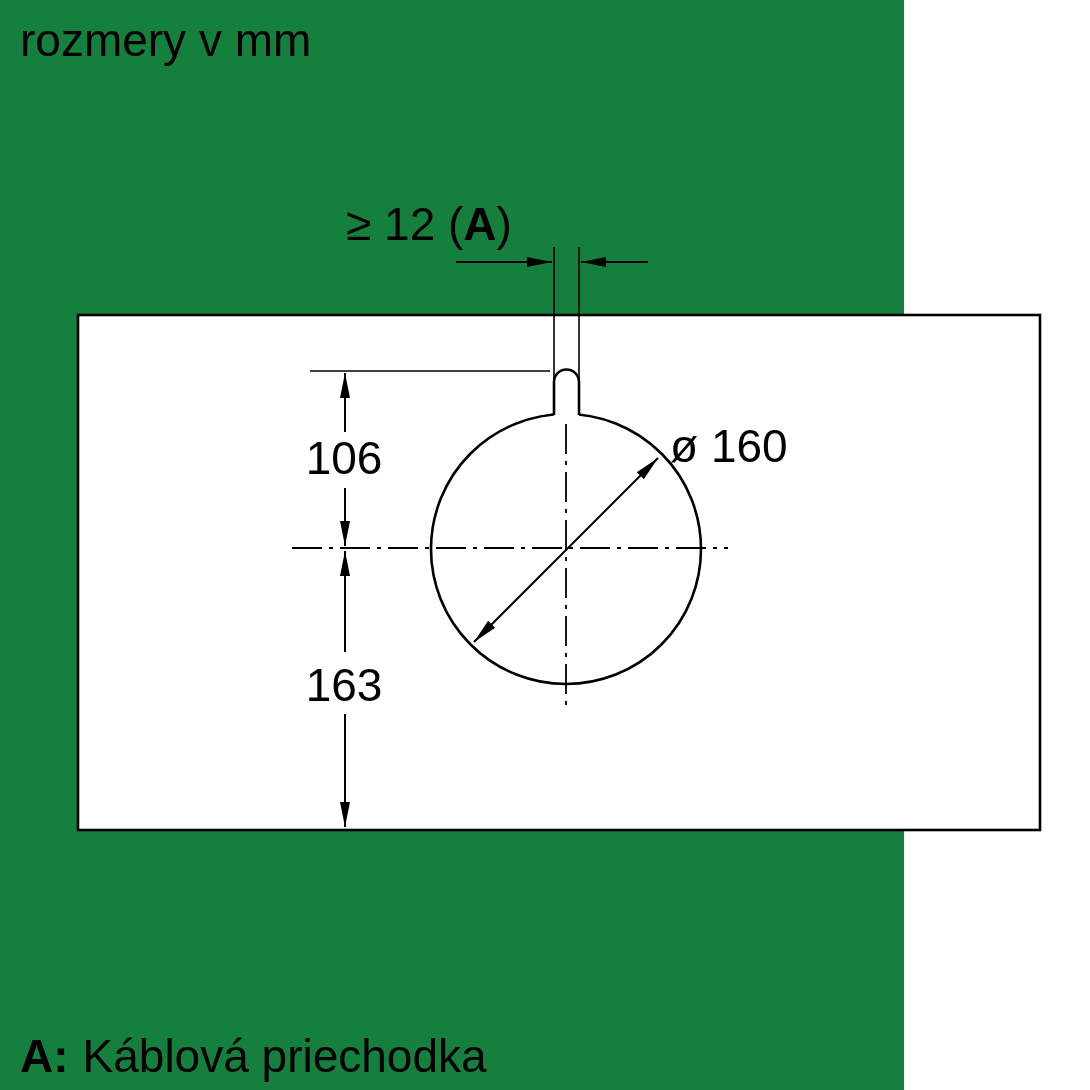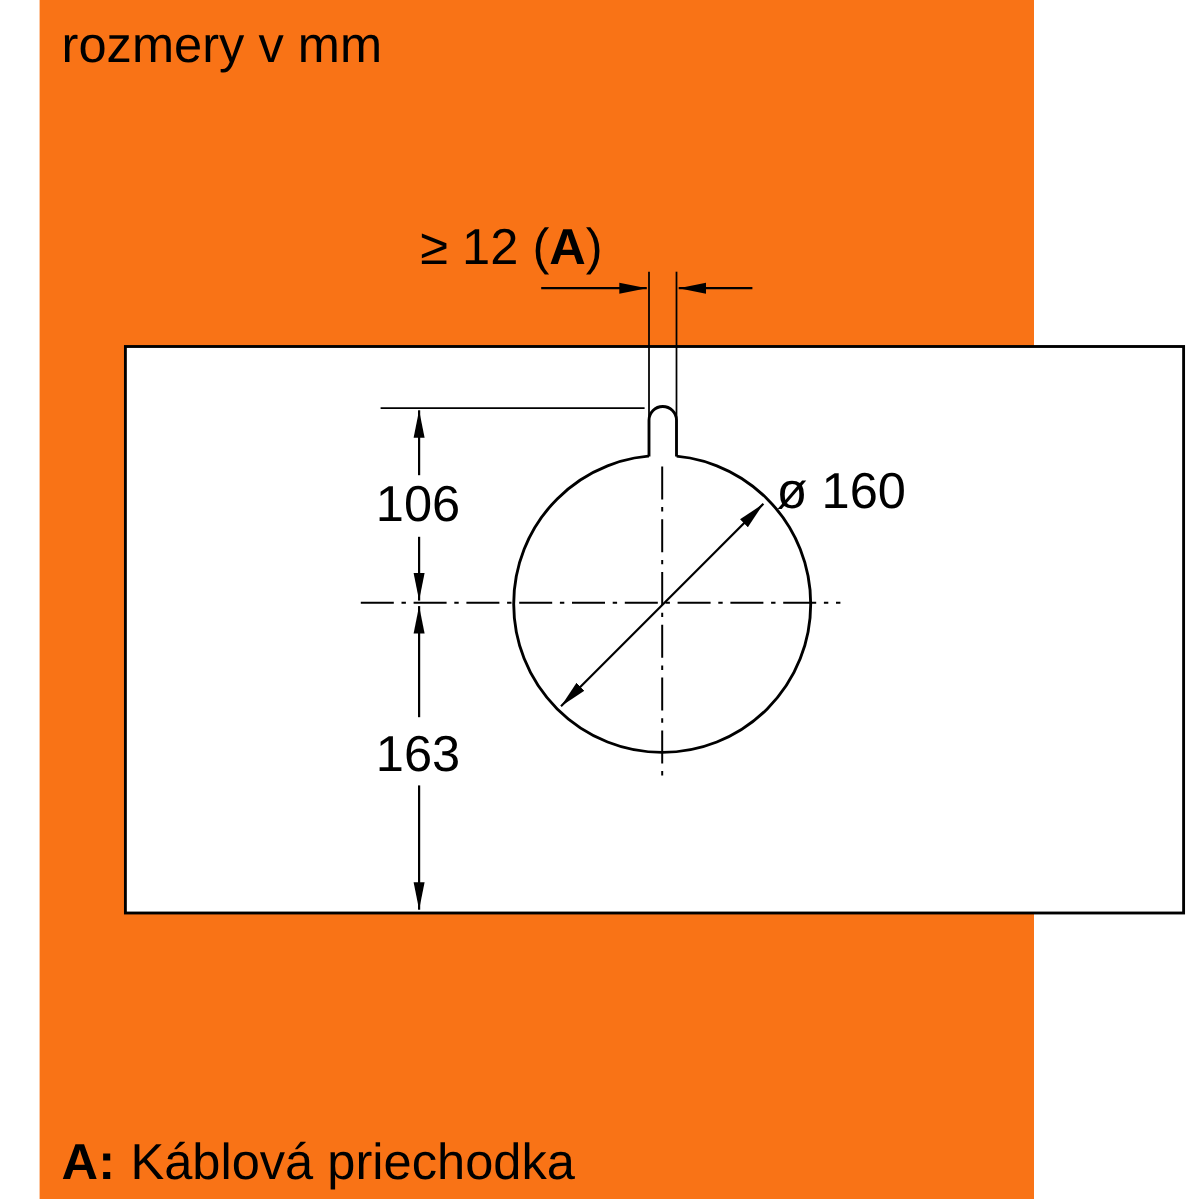--- a/index.html
+++ b/index.html
@@ -7,22 +7,21 @@
     padding: 0;
     background: #ffffff;
     width: 1090px;
     height: 1090px;
     overflow: hidden;
   }
   .stage {
     position: relative;
     width: 904px;
     height: 1090px;
-    background: #f97316;
-    margin-left: 36px;
+    background: #15803d;
   }
   svg { display: block; }
   .t {
     font-family: "Liberation Sans", sans-serif;
     font-size: 46px;
     fill: #000000;
   }
   .t-title { font-size: 46px; }
   .t-legend { font-size: 46px; }
   .bold { font-weight: bold; }

